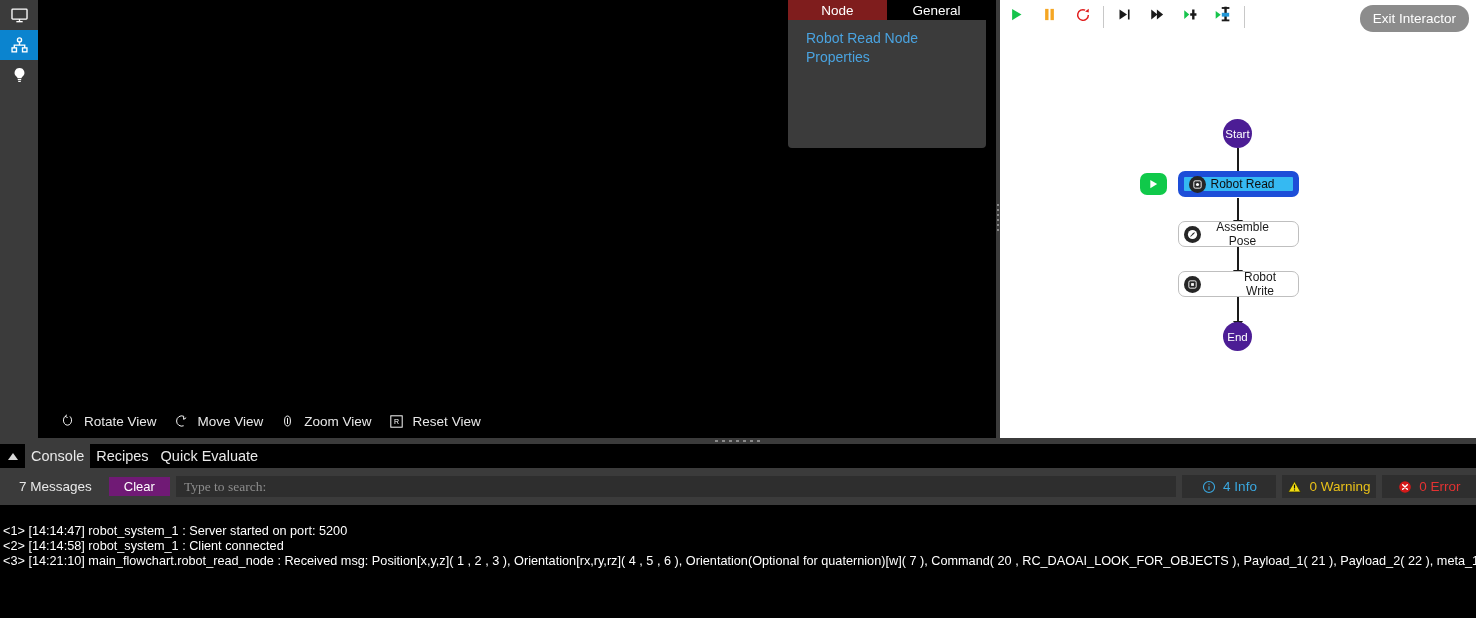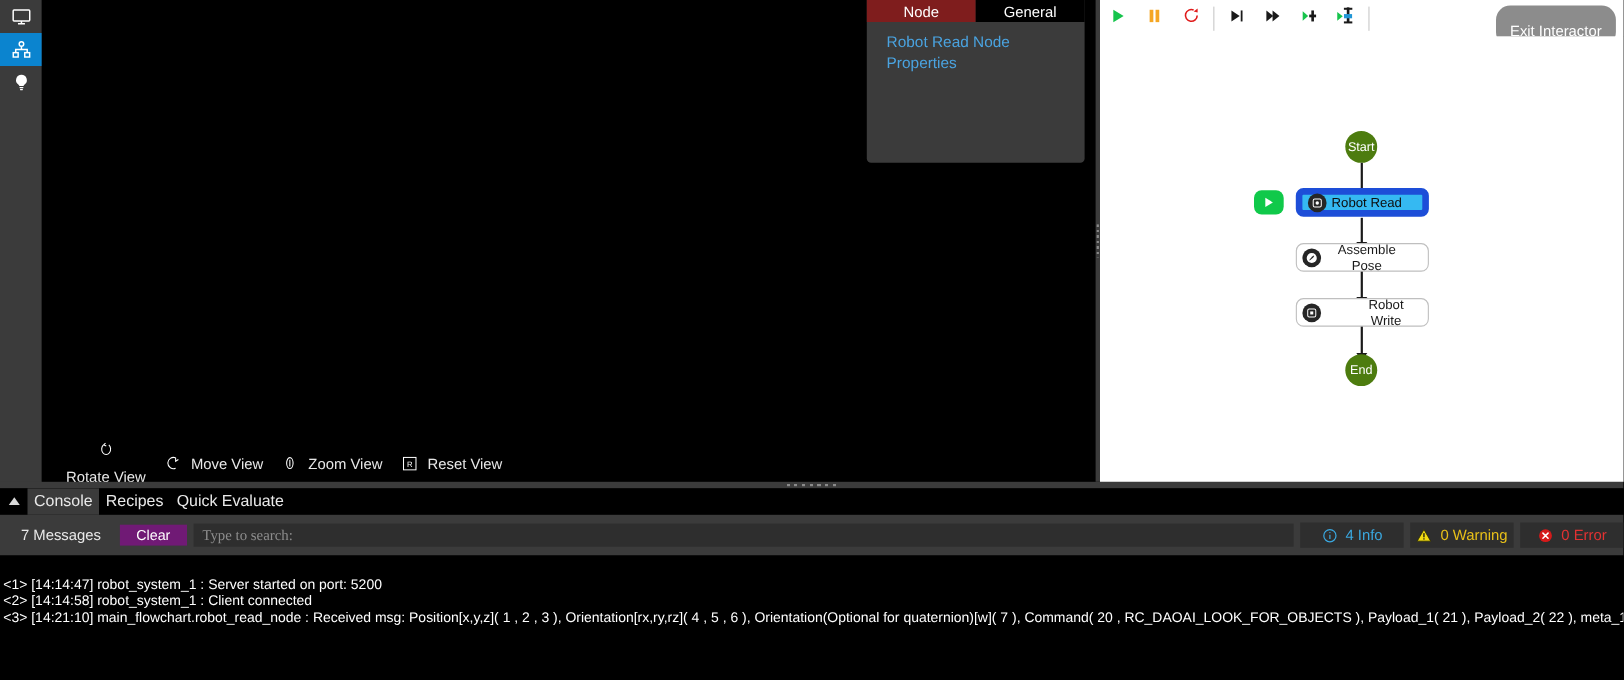--- a/index.html
+++ b/index.html
@@ -31,21 +31,21 @@
   }
   #view-toolbar {
     position: absolute; left: 38px; top: 404px; width: 958px; height: 34px;
     display: flex; align-items: center; gap: 0px;
     color: #e8e8e8; font-size: 13.5px;
   }
   .vt-item {
     display: flex; align-items: center; gap: 9px;
     margin-left: 17px; cursor: pointer; white-space: nowrap;
   }
-  .vt-item:first-child { margin-left: 22px; flex-direction: column; }
+  .vt-item:first-child { margin-left: 22px; }
   .vt-ico {
     width: 15px; height: 15px;
     display: flex; align-items: center; justify-content: center;
     color: #ffffff;
   }
 
   
   #props {
     position: absolute; left: 788px; top: 0; width: 198px; height: 148px;
     background: #3b3b3b;
@@ -89,31 +89,31 @@
   .tgroup { display: flex; align-items: center; }
   .tbtn {
     width: 33px; height: 30px;
     display: flex; align-items: center; justify-content: center;
     cursor: pointer;
   }
   .tsep { width: 1px; height: 22px; background: #c8c8c8; margin: 0 4px; }
   #exit-interactor {
     position: absolute; right: 7px; top: 5px;
     background: #8c8c8c; color: #ffffff;
-    font-size: 13.5px; padding: 16px 13px 6px 13px;
+    font-size: 13.5px; padding: 6px 13px 6px 13px;
     border-radius: 13px; cursor: pointer; white-space: nowrap; text-align: right;
   }
   #flow-canvas {
     position: absolute; left: 0; top: 33px; width: 476px; height: 405px;
     background: #ffffff; overflow: hidden;
   }
 
   .term-node {
     position: absolute; width: 29px; height: 29px; border-radius: 50%;
-    background: #4d7c0f; color: #ffffff;
+    background: #4c1d95; color: #ffffff;
     display: flex; align-items: center; justify-content: center;
     font-size: 11.5px; cursor: pointer;
   }
   .box-node {
     position: absolute; height: 26px; width: 121px;
     background: #ffffff; border: 1px solid #bfbfbf; border-radius: 7px;
     display: flex; align-items: center; cursor: pointer;
   }
   .box-node.selected {
     background: #35b9f2; border: 6px solid #1d4ed8;

